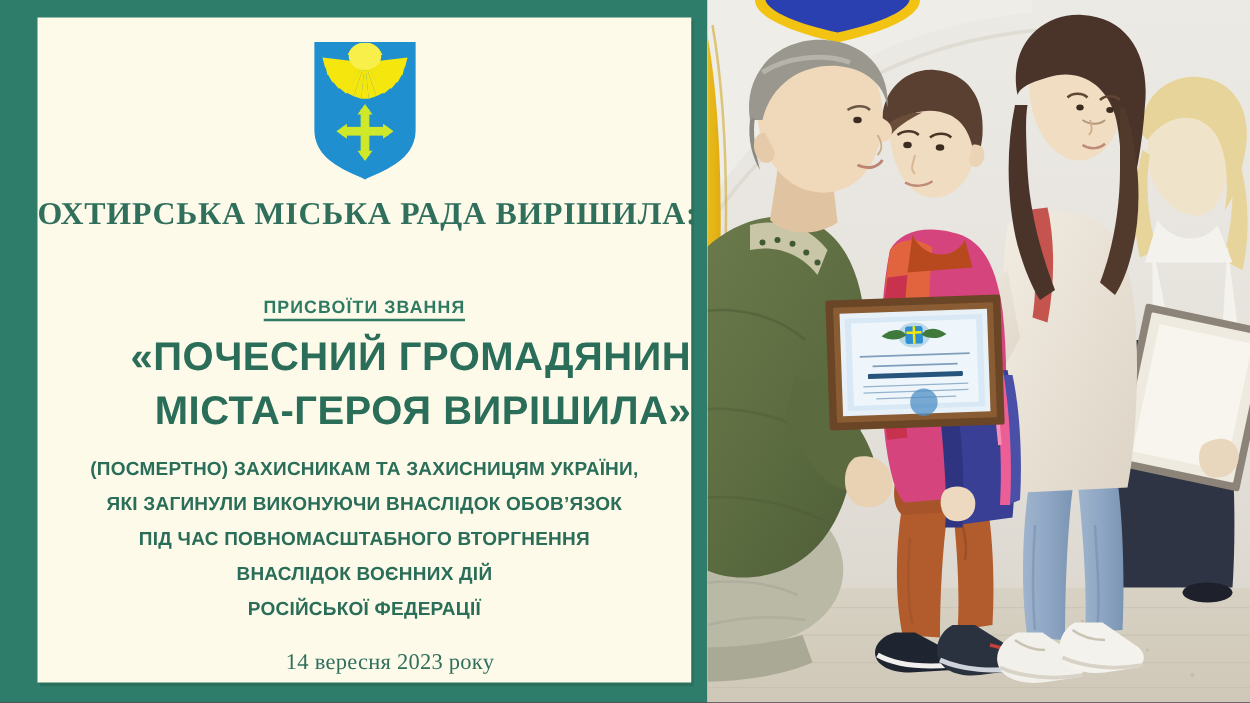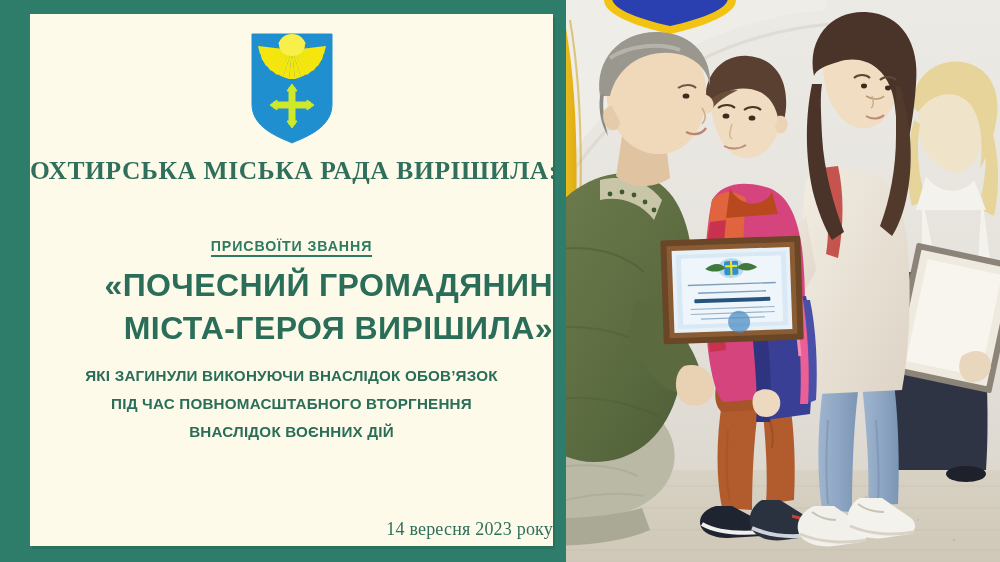--- a/index.html
+++ b/index.html
@@ -69,21 +69,21 @@
     text-align:center;
     color:#2a6d58;
     font-weight:700;
     font-size:15.2px;
     line-height:28px;
     letter-spacing:0.2px;
   }
 
   .date-line{
     position:absolute;left:0;right:0;top:505px;
-    text-align:right;
+    text-align:center;
     font-family:"Liberation Serif", serif;
     font-size:18px;
     color:#2f6f5c;
     letter-spacing:0.2px;
     padding-left:41px;
   }
 
   
   .photo{
     position:absolute;left:566px;top:0;width:434px;height:562px;
@@ -146,23 +146,25 @@
       <div class="heading">ОХТИРСЬКА МІСЬКА РАДА ВИРІШИЛА:</div>
 
       <div class="subhead"><span>ПРИСВОЇТИ ЗВАННЯ</span></div>
 
       <div class="title-block">
         <div>«ПОЧЕСНИЙ  ГРОМАДЯНИН</div>
         <div>МІСТА-ГЕРОЯ  ВИРІШИЛА»</div>
       </div>
 
       <div class="body-block">
+        <div>(ПОСМЕРТНО) ЗАХИСНИКАМ ТА ЗАХИСНИЦЯМ УКРАЇНИ,</div>
         <div>ЯКІ ЗАГИНУЛИ ВИКОНУЮЧИ ВНАСЛІДОК ОБОВ’ЯЗОК</div>
         <div>ПІД ЧАС ПОВНОМАСШТАБНОГО ВТОРГНЕННЯ</div>
         <div>ВНАСЛІДОК ВОЄННИХ ДІЙ</div>
+        <div>РОСІЙСЬКОЇ ФЕДЕРАЦІЇ</div>
       </div>
 
       <div class="date-line">14 вересня 2023 року</div>
 
     </div>
   </div>
 
   <div class="photo">
     <svg viewBox="0 0 434 562">
       <defs>

